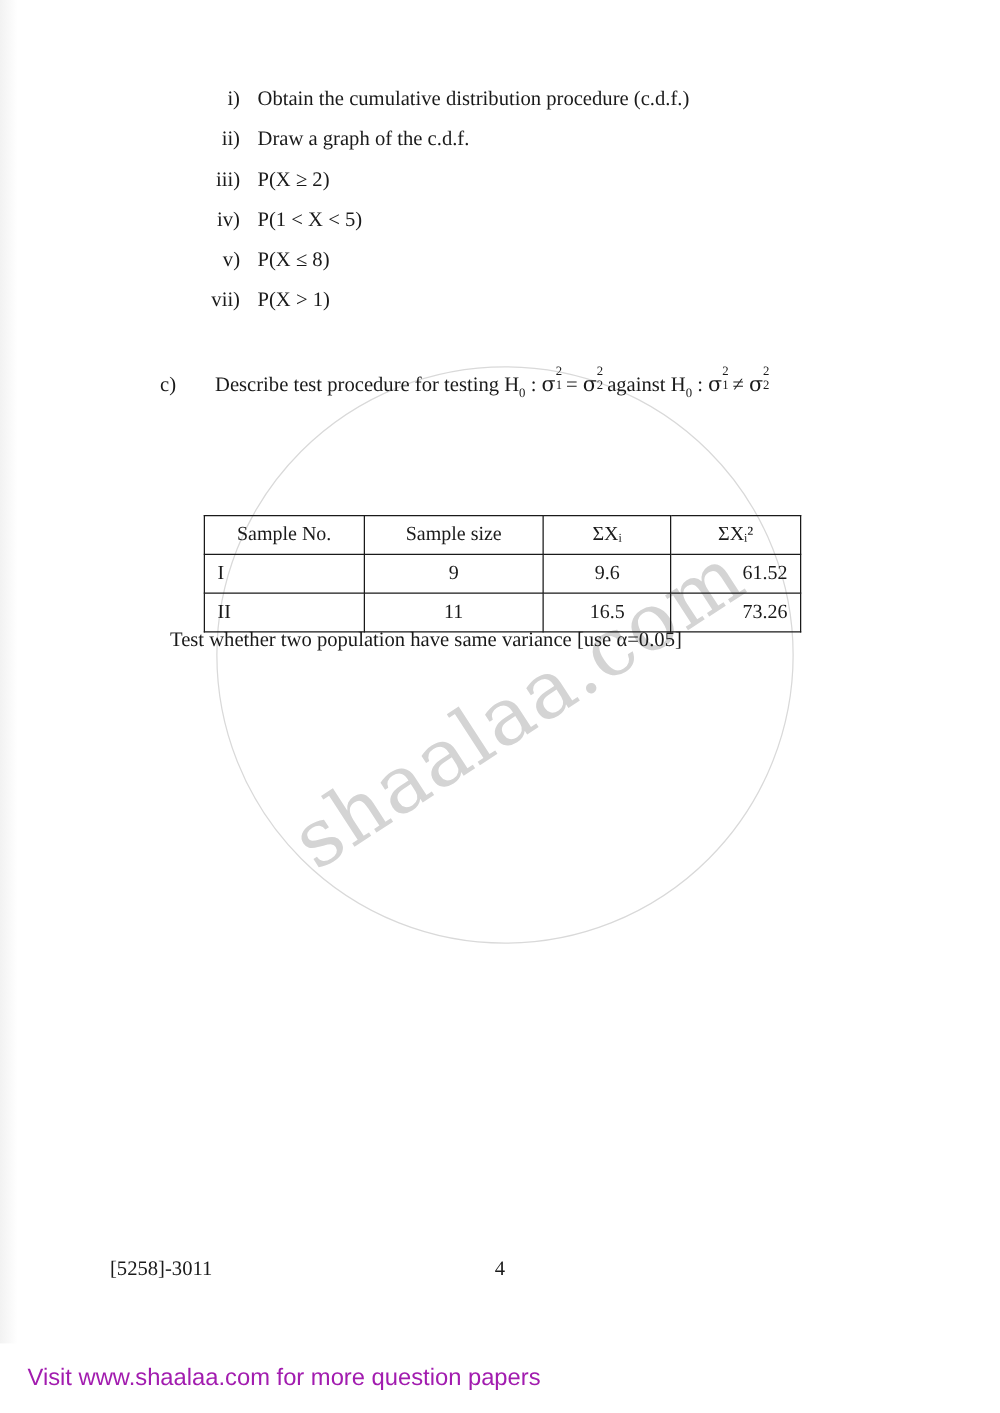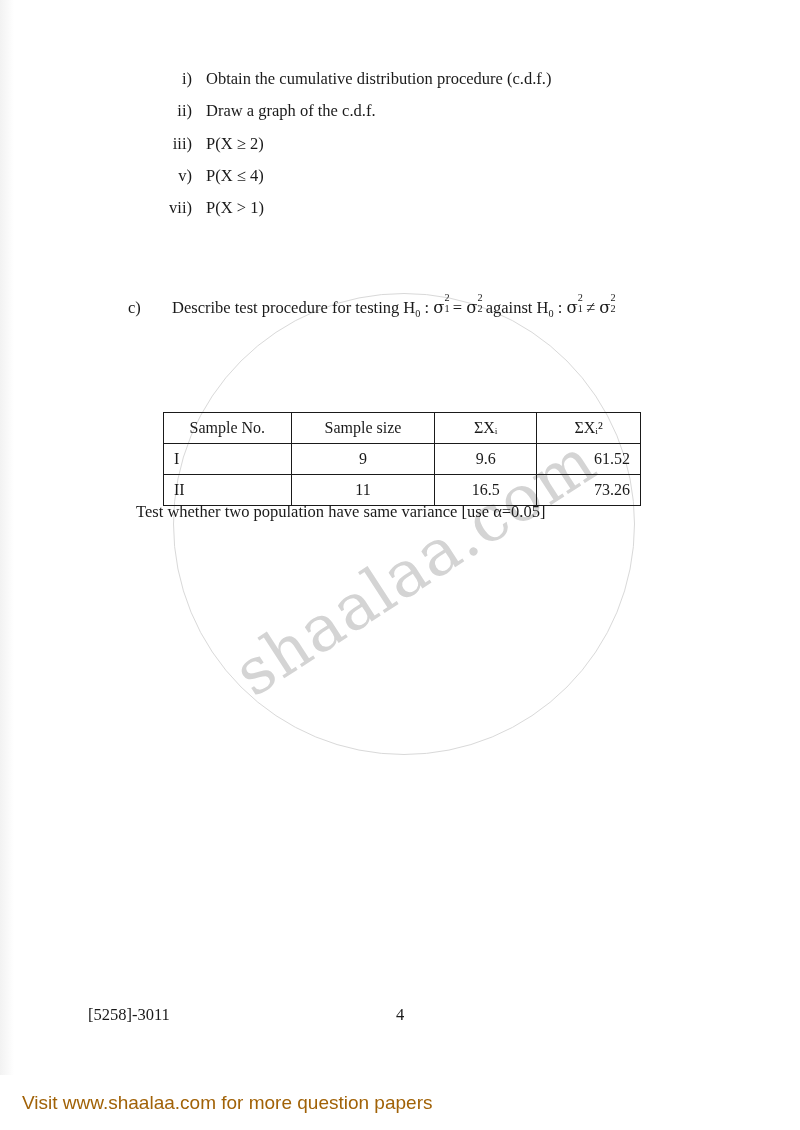--- a/index.html
+++ b/index.html
@@ -218,21 +218,21 @@
     top: 1075px;
     width: 800px;
     height: 55px;
     background: #ffffff;
     display: flex;
     align-items: center;
   }
   .site-footer span {
     font-family: "Liberation Sans", sans-serif;
     font-size: 19px;
-    color: #a16207;
+    color: #a21caf;
     padding-left: 22px;
   }
 </style>
 </head>
 <body>
 
 <div class="page">
 
   <div class="watermark-circle"></div>
   <div class="watermark-text">shaalaa.com</div>
@@ -249,24 +249,28 @@
       <div class="roman-item">
         <div class="roman-label">ii)</div>
         <div class="roman-text">Draw a graph of the c.d.f.</div>
       </div>
 
       <div class="roman-item">
         <div class="roman-label">iii)</div>
         <div class="roman-text">P(X ≥ 2)</div>
       </div>
 
+      <div class="roman-item">
+        <div class="roman-label">iv)</div>
+        <div class="roman-text">P(1 &lt; X &lt; 5)</div>
+      </div>
 
       <div class="roman-item">
         <div class="roman-label">v)</div>
-        <div class="roman-text">P(X ≤ 4)</div>
+        <div class="roman-text">P(X ≤ 8)</div>
       </div>
 
 
       <div class="roman-item">
         <div class="roman-label">vii)</div>
         <div class="roman-text">P(X &gt; 1)</div>
       </div>
 
     </div>
 

